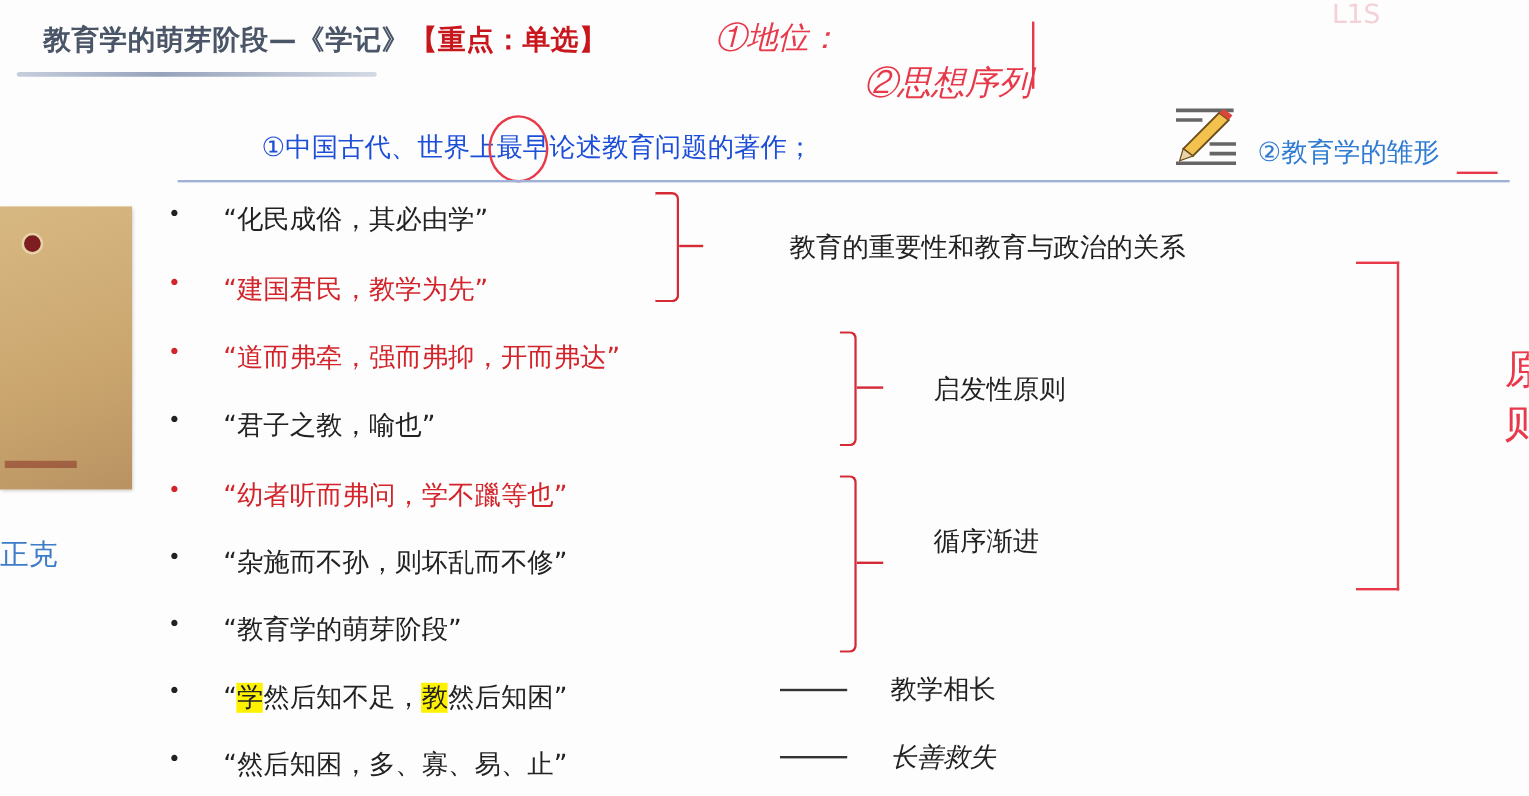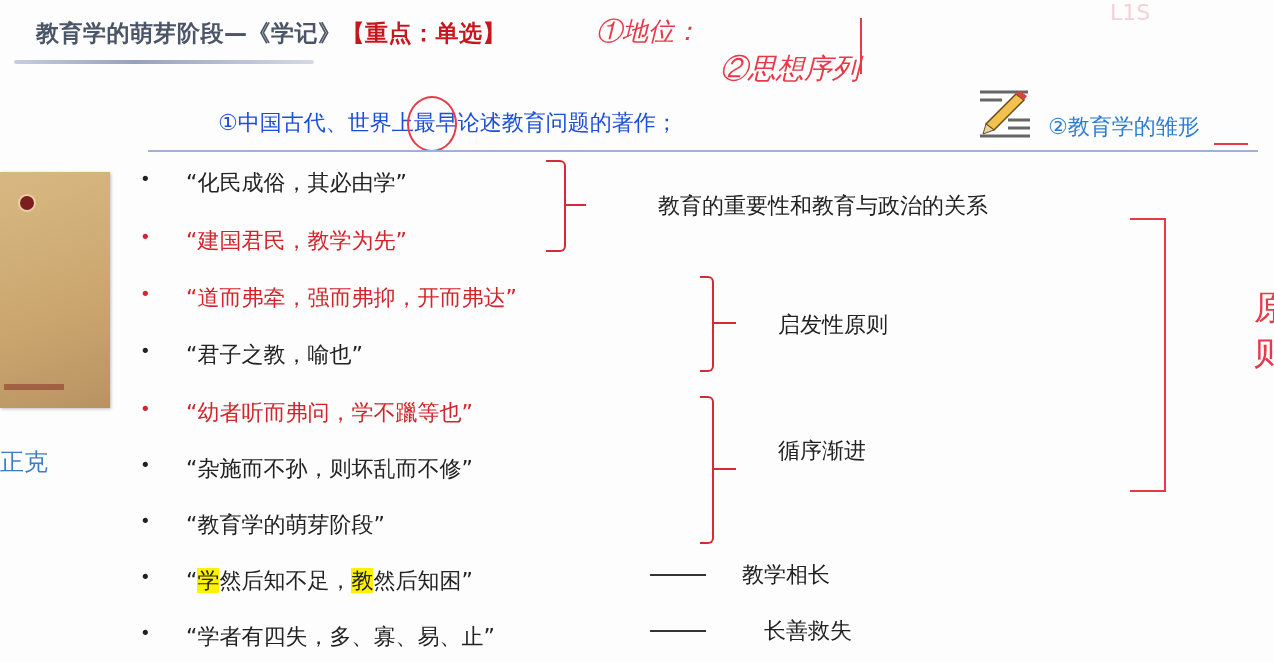--- a/index.html
+++ b/index.html
@@ -102,35 +102,35 @@
   <div class="row dark-t" style="top:350px">
     <span class="bullet">•</span>
     <span class="txt">“教育学的萌芽阶段”</span>
   </div>
   <div class="row dark-t" style="top:406px">
     <span class="bullet">•</span>
     <span class="txt"><span>“</span><span class="hl">学</span><span>然后知不足，</span><span class="hl">教</span><span>然后知困”</span></span>
   </div>
   <div class="row dark-t" style="top:462px">
     <span class="bullet">•</span>
-    <span class="txt">“学者有四失，多、寡、易、止”</span>
+    <span class="txt">“然后知困，多、寡、易、止”</span>
   </div>
 </div>
 
 <div class="abs brace" style="left:546px;top:160px;width:18px;height:88px;"></div>
 <div class="abs tick" style="left:566px;top:204px;width:20px;"></div>
 <div class="abs label" style="left:658px;top:191px;">教育的重要性和教育与政治的关系</div>
 
 <div class="abs brace" style="left:700px;top:276px;width:12px;height:92px;"></div>
 <div class="abs tick" style="left:714px;top:322px;width:22px;"></div>
 <div class="abs label" style="left:778px;top:310px;">启发性原则</div>
 
 <div class="abs brace" style="left:700px;top:396px;width:12px;height:144px;"></div>
 <div class="abs tick" style="left:714px;top:468px;width:22px;"></div>
 <div class="abs label" style="left:778px;top:436px;">循序渐进</div>
 
 <div class="abs dash" style="left:650px;top:574px;width:56px;"></div>
 <div class="abs label" style="left:742px;top:560px;">教学相长</div>
 <div class="abs dash" style="left:650px;top:630px;width:56px;"></div>
-<div class="abs label" style="left:764px;top:616px;">长善救失</div>
+<div class="abs label" style="left:742px;top:616px;font-style:italic;">长善救失</div>
 
 <div class="abs bigbrace"></div>
 <div class="abs hand-side">原则</div>
 
 </body></html>

